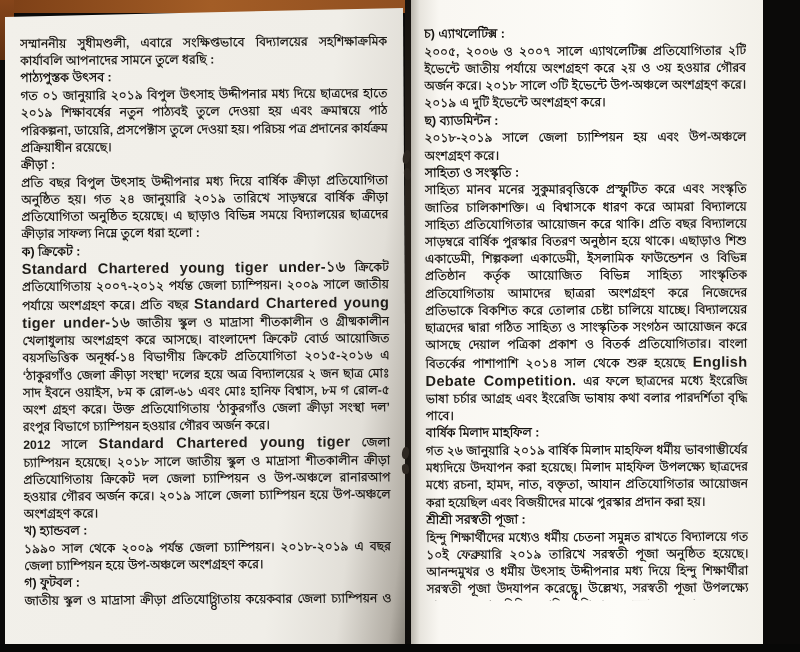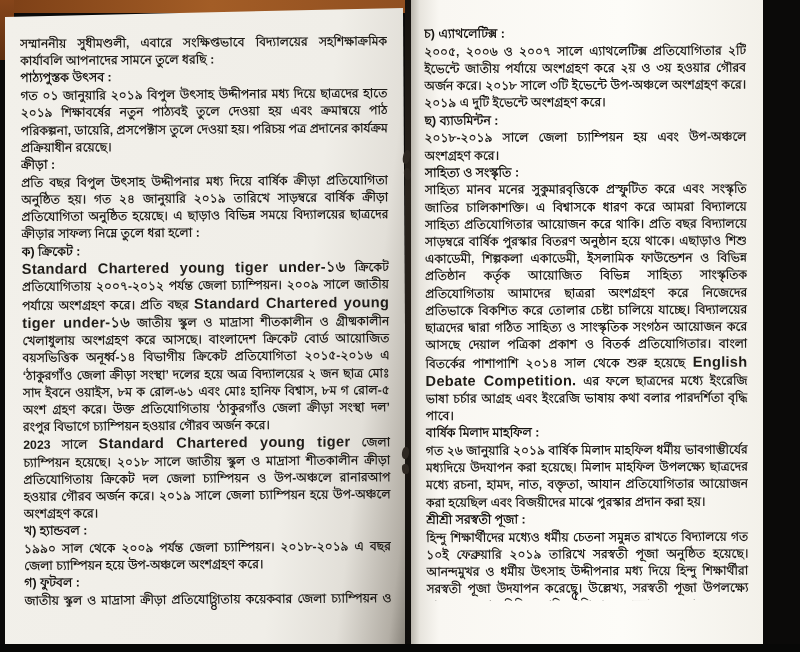--- a/index.html
+++ b/index.html
@@ -47,21 +47,21 @@
 
   <div class="page-left">
     <div class="page-inner">
       <div class="para">সম্মাননীয় সুধীমণ্ডলী, এবারে সংক্ষিপ্তভাবে বিদ্যালয়ের সহশিক্ষাক্রমিক কার্যাবলি আপনাদের সামনে তুলে ধরছি :</div>
       <div class="heading">পাঠ্যপুস্তক উৎসব :</div>
       <div class="para">গত ০১ জানুয়ারি ২০১৯ বিপুল উৎসাহ উদ্দীপনার মধ্য দিয়ে ছাত্রদের হাতে ২০১৯ শিক্ষাবর্ষের নতুন পাঠ্যবই তুলে দেওয়া হয় এবং ক্রমান্বয়ে পাঠ পরিকল্পনা, ডায়েরি, প্রসপেক্টাস তুলে দেওয়া হয়। পরিচয় পত্র প্রদানের কার্যক্রম প্রক্রিয়াধীন রয়েছে।</div>
       <div class="heading">ক্রীড়া :</div>
       <div class="para">প্রতি বছর বিপুল উৎসাহ উদ্দীপনার মধ্য দিয়ে বার্ষিক ক্রীড়া প্রতিযোগিতা অনুষ্ঠিত হয়। গত ২৪ জানুয়ারি ২০১৯ তারিখে সাড়ম্বরে বার্ষিক ক্রীড়া প্রতিযোগিতা অনুষ্ঠিত হয়েছে। এ ছাড়াও বিভিন্ন সময়ে বিদ্যালয়ের ছাত্রদের ক্রীড়ার সাফল্য নিম্নে তুলে ধরা হলো :</div>
       <div class="heading">ক) ক্রিকেট :</div>
       <div class="para"><span class="en">Standard Chartered young tiger under-১৬</span><span> ক্রিকেট প্রতিযোগিতায় ২০০৭-২০১২ পর্যন্ত জেলা চ্যাম্পিয়ন। ২০০৯ সালে জাতীয় পর্যায়ে অংশগ্রহণ করে। প্রতি বছর </span><span class="en">Standard Chartered young tiger under-১৬</span><span> জাতীয় স্কুল ও মাদ্রাসা শীতকালীন ও গ্রীষ্মকালীন খেলাধুলায় অংশগ্রহণ করে আসছে। বাংলাদেশ ক্রিকেট বোর্ড আয়োজিত বয়সভিত্তিক অনূর্ধ্ব-১৪ বিভাগীয় ক্রিকেট প্রতিযোগিতা ২০১৫-২০১৬ এ ‘ঠাকুরগাঁও জেলা ক্রীড়া সংস্থা’ দলের হয়ে অত্র বিদ্যালয়ের ২ জন ছাত্র মোঃ সাদ ইবনে ওয়াইস, ৮ম ক রোল-৬১ এবং মোঃ হানিফ বিশ্বাস, ৮ম গ রোল-৫ অংশ গ্রহণ করে। উক্ত প্রতিযোগিতায় ‘ঠাকুরগাঁও জেলা ক্রীড়া সংস্থা দল’ রংপুর বিভাগে চ্যাম্পিয়ন হওয়ার গৌরব অর্জন করে।</span></div>
-      <div class="para"><span>2023 সালে </span><span class="en">Standard Chartered young tiger</span><span> জেলা চ্যাম্পিয়ন হয়েছে। ২০১৮ সালে জাতীয় স্কুল ও মাদ্রাসা শীতকালীন ক্রীড়া প্রতিযোগিতায় ক্রিকেট দল জেলা চ্যাম্পিয়ন ও উপ-অঞ্চলে রানারআপ হওয়ার গৌরব অর্জন করে। ২০১৯ সালে জেলা চ্যাম্পিয়ন হয়ে উপ-অঞ্চলে অংশগ্রহণ করে।</span></div>
+      <div class="para"><span>2012 সালে </span><span class="en">Standard Chartered young tiger</span><span> জেলা চ্যাম্পিয়ন হয়েছে। ২০১৮ সালে জাতীয় স্কুল ও মাদ্রাসা শীতকালীন ক্রীড়া প্রতিযোগিতায় ক্রিকেট দল জেলা চ্যাম্পিয়ন ও উপ-অঞ্চলে রানারআপ হওয়ার গৌরব অর্জন করে। ২০১৯ সালে জেলা চ্যাম্পিয়ন হয়ে উপ-অঞ্চলে অংশগ্রহণ করে।</span></div>
       <div class="heading">খ) হ্যান্ডবল :</div>
       <div class="para">১৯৯০ সাল থেকে ২০০৯ পর্যন্ত জেলা চ্যাম্পিয়ন। ২০১৮-২০১৯ এ বছর জেলা চ্যাম্পিয়ন হয়ে উপ-অঞ্চলে অংশগ্রহণ করে।</div>
       <div class="heading">গ) ফুটবল :</div>
       <div class="para">জাতীয় স্কুল ও মাদ্রাসা ক্রীড়া প্রতিযোগিতায় কয়েকবার জেলা চ্যাম্পিয়ন ও উপ অঞ্চলে অংশগ্রহণ করে কৃতিত্বের স্বাক্ষর রাখে।</div>
 
     </div>
     <div class="pageno">৪</div>
   </div>
 
   <div class="gutter"></div>

